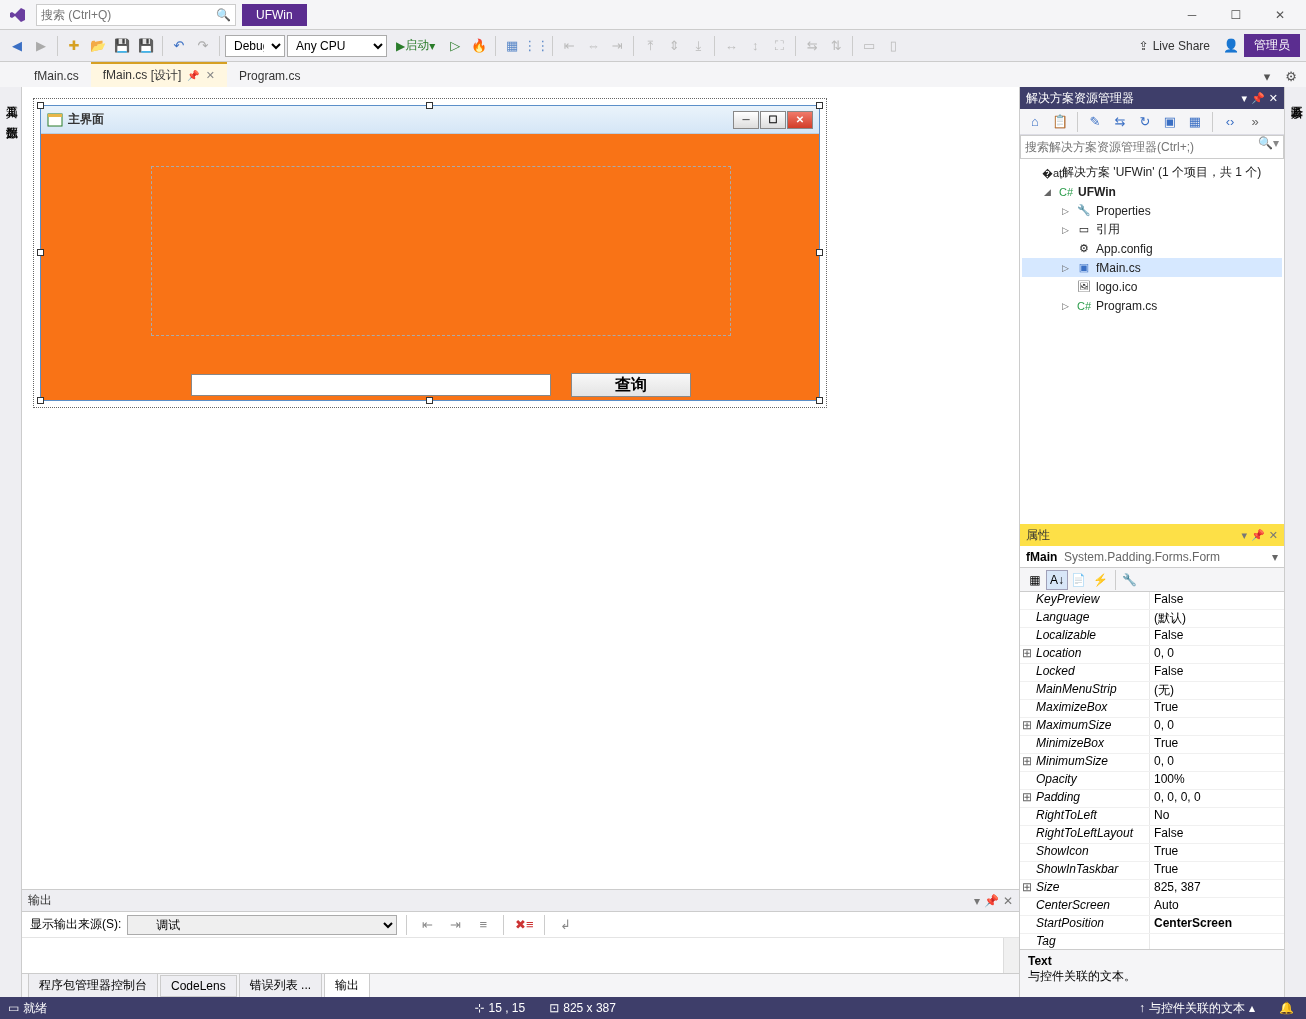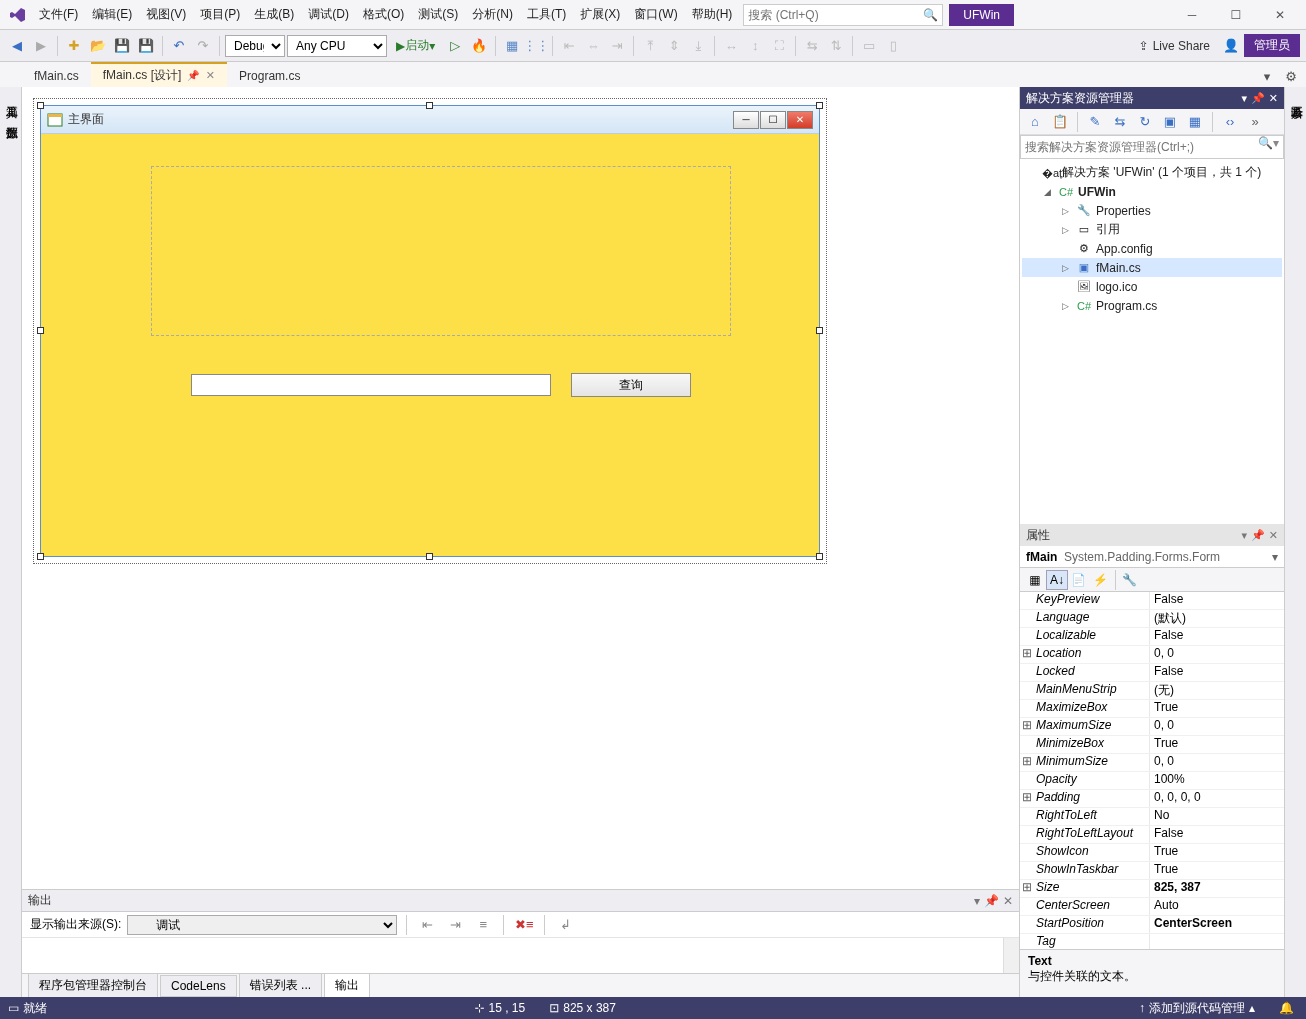--- a/index.html
+++ b/index.html
@@ -33,49 +33,49 @@
 .doctab .x { font-size:11px; color:#888; }
 .tabright { margin-left:auto; display:flex; gap:2px; padding-right:4px; }
 
 
 .mainlayout { display:flex; height:calc(100% - 30px - 32px - 25px - 22px); }
 .leftgutter { width:22px; background:#eeeef2; border-right:1px solid #ccc; }
 .designer-wrap { flex:1; background:#fff; position:relative; overflow:hidden; display:flex; flex-direction:column; }
 .designer-canvas { flex:1; position:relative; background:#fff; padding:18px; }
 
 
-.winform { width:780px; height:452px; border:1px solid #5b8fc9; background:#fde047; position:relative; }
+.winform { width:780px; height:296px; border:1px solid #5b8fc9; background:#f97316; position:relative;font-weight:bold; }
 .winform.selected { outline:1px dotted #666; outline-offset:6px; }
 .sel-handle { width:7px; height:7px; background:#fff; border:1px solid #333; position:absolute; }
 .winform-title { height:28px; background:linear-gradient(#eaf3fb,#d5e6f6); display:flex; align-items:center; padding:0 6px; border-bottom:1px solid #b9cee2; }
 .winform-title .icon { width:16px; height:16px; margin-right:5px; }
 .winform-title .txt { flex:1; font-size:12px; color:#333; }
 .winctrls { display:flex; gap:1px; }
 .winctrls .wb { width:26px; height:18px; border:1px solid #888; background:linear-gradient(#fff,#ddd); display:flex; align-items:center; justify-content:center; font-size:10px; }
 .winctrls .wb.close { background:linear-gradient(#f07a6a,#d23d28); color:#fff; }
 .dotted-box { position:absolute; border:1px dashed #aaa; }
 .form-input { position:absolute; height:22px; border:1px solid #888; background:#fff; }
-.form-button { position:absolute; height:24px; border:1px solid #888; background:linear-gradient(#f8f8f8,#e4e4e4); display:flex; align-items:center; justify-content:center; font-size:12px; }
+.form-button { position:absolute; height:24px; border:1px solid #888; background:linear-gradient(#f8f8f8,#e4e4e4); display:flex; align-items:center; justify-content:center; font-size:16px; }
 
 
 .outputpanel { height:84px; border-top:1px solid #ccc; background:#fff; display:flex; flex-direction:column; }
 .panel-header { height:22px; background:#eeeef2; display:flex; align-items:center; padding:0 6px; font-size:12px; color:#333; border-bottom:1px solid #ccc; }
 .panel-header .ph-right { margin-left:auto; display:flex; gap:4px; color:#777; }
 .panel-tools { height:26px; display:flex; align-items:center; padding:0 8px; gap:6px; font-size:12px; border-bottom:1px solid #e4e4e4; }
 .panel-tools select { height:20px; width:270px; border:1px solid #ababab; font-size:12px;padding-left:24px; }
 
 
 .bottomtabs { height:24px; background:#f5f5f7; display:flex; align-items:center; padding:0 6px; border-top:1px solid #ccc; font-size:12px; }
 .btab { padding:3px 10px; border:1px solid #ccc; background:#eeeef2; margin-right:2px;text-align:center; }
 .btab.active { background:#fff; }
 
 
 .rightside { width:265px; display:flex; flex-direction:column; border-left:1px solid #ccc; }
 .pane-title { height:22px; background:#3e3e6a; color:#fff; display:flex; align-items:center; padding:0 6px; font-size:12px; }
-.pane-title.light { background:#e5e5e5; color:#333; }
+.pane-title.light { background:#fde047; color:#333; }
 .pane-title .pt-right { margin-left:auto; display:flex; gap:4px; font-size:11px; }
 .sol-tools { height:26px; background:#f5f5f7; display:flex; align-items:center; padding:0 4px; gap:3px; border-bottom:1px solid #dcdce4; }
 .sol-search { height:24px; background:#fff; border:1px solid #ccc; display:flex; padding:0 4px; margin:0; }
 .sol-search input { border:none; outline:none; flex:1; font-size:12px; }
 .tree { flex:1; background:#fff; padding:4px 2px; overflow:auto; font-size:12px; color:#222; }
 .tree-row { display:flex; align-items:center; height:19px; padding-left:6px; gap:4px; }
 .tree-row.sel { background:#d6e8ff; }
 .tree-row .arrow { width:10px; color:#666; font-size:9px; }
 .tree-row .ticon { width:16px; text-align:center; font-size:11px; }
 .tree-row.l0 { padding-left:6px; } .tree-row.l1 { padding-left:22px; } .tree-row.l2 { padding-left:40px; }
@@ -104,35 +104,20 @@
 </style>
 </head>
 <body>
 
 <div class="titlebar">
   <div class="logo">
     <svg class="vs-icon" viewBox="0 0 16 16">
         <path fill="#6b3fa0" d="M11 1l4 2v10l-4 2-6-6-3 2-2-1V6l2-1 3 2 6-6z"></path>
       </svg>
   </div>
-  <div id="menus" style="display:flex">
-      <div class="menuitem">文件(F)</div>
-      <div class="menuitem">编辑(E)</div>
-      <div class="menuitem">视图(V)</div>
-      <div class="menuitem">项目(P)</div>
-      <div class="menuitem">生成(B)</div>
-      <div class="menuitem">调试(D)</div>
-      <div class="menuitem">格式(O)</div>
-      <div class="menuitem">测试(S)</div>
-      <div class="menuitem">分析(N)</div>
-      <div class="menuitem">工具(T)</div>
-      <div class="menuitem">扩展(X)</div>
-      <div class="menuitem">窗口(W)</div>
-      <div class="menuitem">帮助(H)</div>
-    </div>
   <div class="searchbox">
     <input placeholder="搜索 (Ctrl+Q)" style="">
     <span style="color:#777">🔍</span>
   </div>
   <div class="title-app">UFWin</div>
   <div class="spacer"></div>
   <div class="winctrl">
     <div>─</div>
     <div>☐</div>
     <div>✕</div>
@@ -449,21 +434,21 @@
           <div class="prop-val">True</div>
         </div>
         <div class="prop-row">
           <div class="prop-exp"></div>
           <div class="prop-name">ShowInTaskbar</div>
           <div class="prop-val">True</div>
         </div>
         <div class="prop-row">
           <div class="prop-exp">⊞</div>
           <div class="prop-name">Size</div>
-          <div class="prop-val" style="font-weight: bold;">825, 387</div>
+          <div class="prop-val" style="font-weight: normal;">825, 387</div>
         </div>
         <div class="prop-row">
           <div class="prop-exp"></div>
           <div class="prop-name">CenterScreen</div>
           <div class="prop-val">Auto</div>
         </div>
         <div class="prop-row">
           <div class="prop-exp"></div>
           <div class="prop-name">StartPosition</div>
           <div class="prop-val" style="font-weight: bold;">CenterScreen</div>
@@ -493,15 +478,15 @@
   <div class="spacer"></div>
   <div class="seg">
       <span>⊹</span>
       <span>15 , 15</span>
     </div>
   <div class="seg" style="margin-right:120px">
       <span>⊡</span>
       <span>825 x 387</span>
     </div>
   <div class="spacer"></div>
-  <div class="seg">↑ <span>添加到源代码管理</span> ▴</div>
+  <div class="seg">↑ <span>与控件关联的文本</span> ▴</div>
   <div class="seg" style="margin-right:4px">🔔</div>
 </div>
 
 </body></html>

